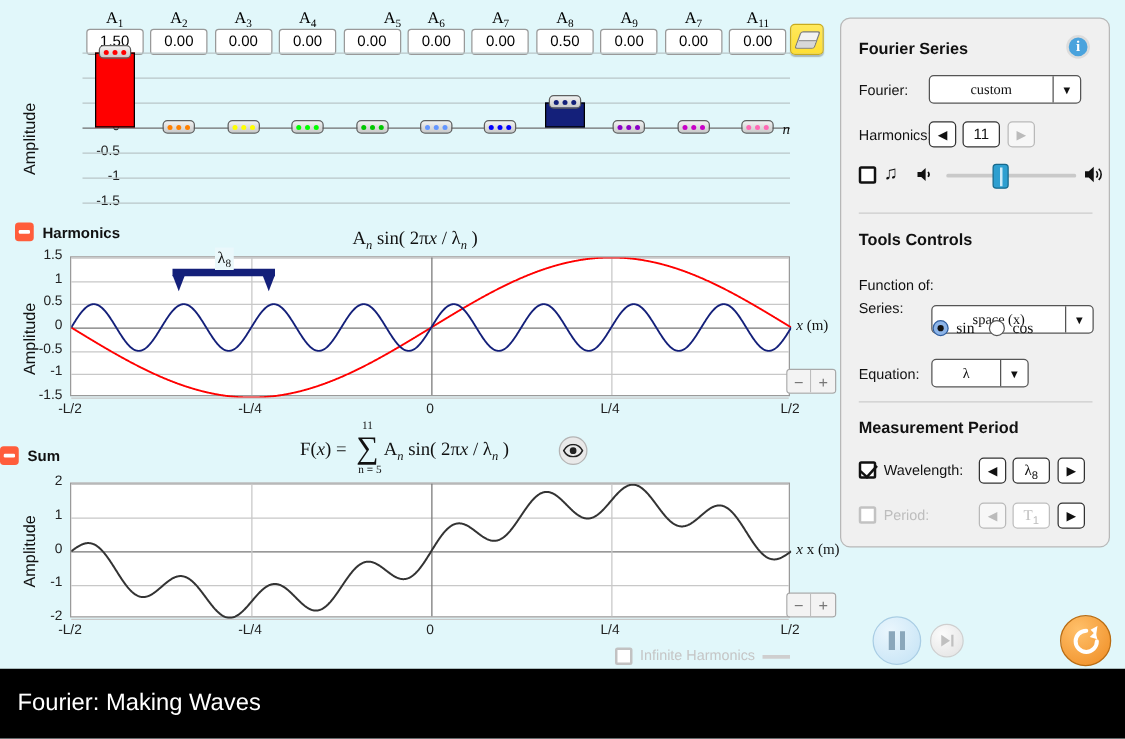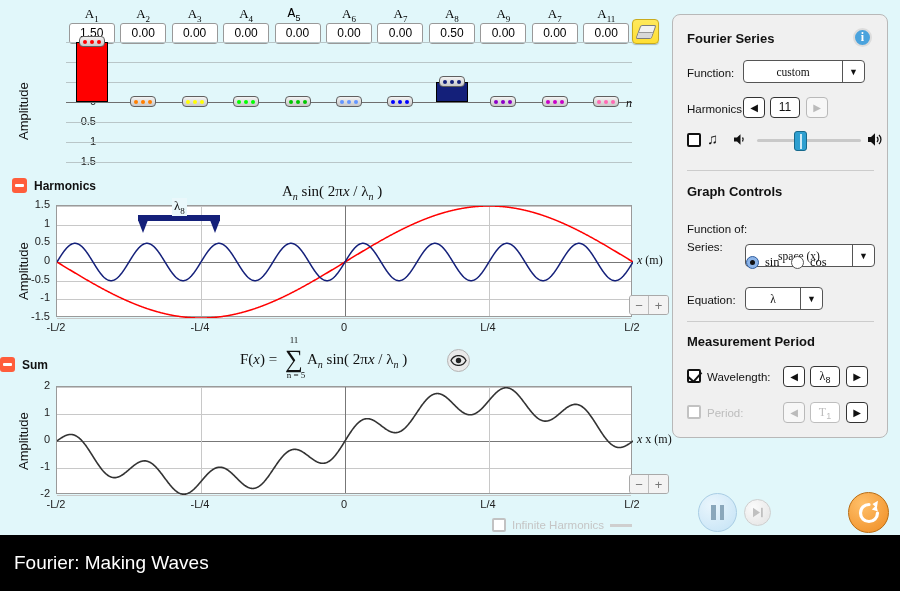--- a/index.html
+++ b/index.html
@@ -167,21 +167,21 @@
         <div class="ytick" style="top: 95px;">0</div>
         <div class="ytick" style="top: 115px;">-0.5</div>
         <div class="ytick" style="top: 135px;">-1</div>
         <div class="ytick" style="top: 155px;">-1.5</div>
       </div>
     <div id="amp-labels">
         <div class="amp-label" style="left: 69.7273px; top: 6px; width: 44px;">A<sub>1</sub></div>
         <div class="amp-label" style="left: 121.182px; top: 6px; width: 44px;">A<sub>2</sub></div>
         <div class="amp-label" style="left: 172.636px; top: 6px; width: 44px;">A<sub>3</sub></div>
         <div class="amp-label" style="left: 224.091px; top: 6px; width: 44px;">A<sub>4</sub></div>
-        <div class="amp-label" style="left: 272px; top: 6px; width: 44px; font-family: Liberation Mono, monospace;">A<sub>5</sub></div>
+        <div class="amp-label" style="left: 292px; top: 6px; width: 44px;">A<sub>5</sub></div>
         <div class="amp-label" style="left: 327px; top: 6px; width: 44px;">A<sub>6</sub></div>
         <div class="amp-label" style="left: 378.455px; top: 6px; width: 44px;">A<sub>7</sub></div>
         <div class="amp-label" style="left: 429.909px; top: 6px; width: 44px;">A<sub>8</sub></div>
         <div class="amp-label" style="left: 481.364px; top: 6px; width: 44px;">A<sub>9</sub></div>
         <div class="amp-label" style="left: 532.818px; top: 6px; width: 44px;">A<sub>7</sub></div>
         <div class="amp-label" style="left: 584.273px; top: 6px; width: 44px;">A<sub>11</sub></div>
       </div>
     <div id="amp-boxes">
         <div class="amp-box" style="left: 68.7273px; top: 23px; width: 46px;">1.50</div>
         <div class="amp-box" style="left: 120.182px; top: 23px; width: 46px;">0.00</div>
@@ -391,21 +391,21 @@
   <div class="inf-row">
     <div class="chk dis" style="position:relative;"></div>
     <div class="inf-lab">Infinite Harmonics</div>
     <div class="inf-swatch"></div>
   </div>
 
   <div id="panel">
     <div class="sec-title" style="left:14px; top:16px;">Fourier Series</div>
     <div class="info-btn" style="left:180px; top:13px;">i</div>
 
-    <div class="row-label" style="left:14px; top:52px;">Function:</div>
+    <div class="row-label" style="left:14px; top:52px;">Fourier:</div>
     <div class="combo" style="left:70px; top:45px; width:122px;">
       <div class="val">custom</div>
       <div class="arrow">▼</div>
     </div>
 
     <div class="row-label" style="left:14px; top:88px;">Harmonics:</div>
     <div class="sq-btn" style="left:70px; top:82px;">◀</div>
     <div class="numbox" style="left:97px; top:82px;">11</div>
     <div class="sq-btn dis" style="left:133px; top:82px;">▶</div>
 
@@ -417,21 +417,21 @@
     </svg>
     <div class="sl-track" style="left:84px; top:124px; width:104px;"></div>
     <div class="sl-thumb" style="left:121px; top:116px;"></div>
     <svg style="position:absolute; left:194px; top:117px;" width="17" height="15" viewBox="0 0 17 15">
       <path d="M1 5h3L8 1.3v12.4L4 10H1z" fill="#111"></path>
       <path d="M10 5a3.5 3.5 0 010 5M12 3a6.2 6.2 0 010 9" fill="none" stroke="#111" stroke-width="1.3"></path>
     </svg>
 
     <div class="divider" style="left:14px; top:155px; width:187px;"></div>
 
-    <div class="sec-title" style="left:14px; top:169px;">Graph Controls</div>
+    <div class="sec-title" style="left:14px; top:169px;">Tools Controls</div>
 
     <div class="row-label" style="left:14px; top:208px;">Function of:</div>
     <div class="combo" style="left:72px; top:201px; width:130px;margin-top:28px;">
       <div class="val">space (x)</div>
       <div class="arrow">▼</div>
     </div>
 
     <div class="row-label" style="left:14px; top:226px;">Series:</div>
     <div class="radio on" style="left:73px; top:241px;"></div>
     <div class="radio-lab" style="left:92px; top:240px;">sin</div>

